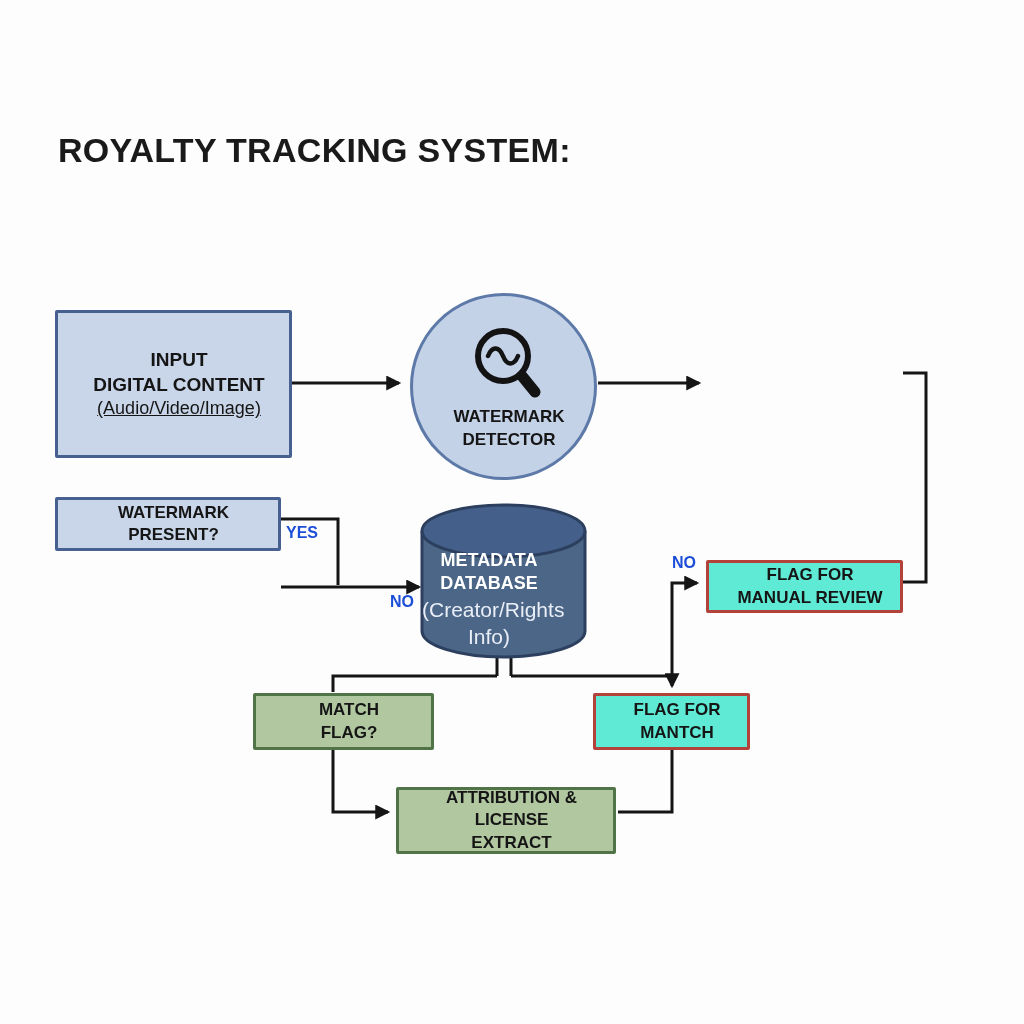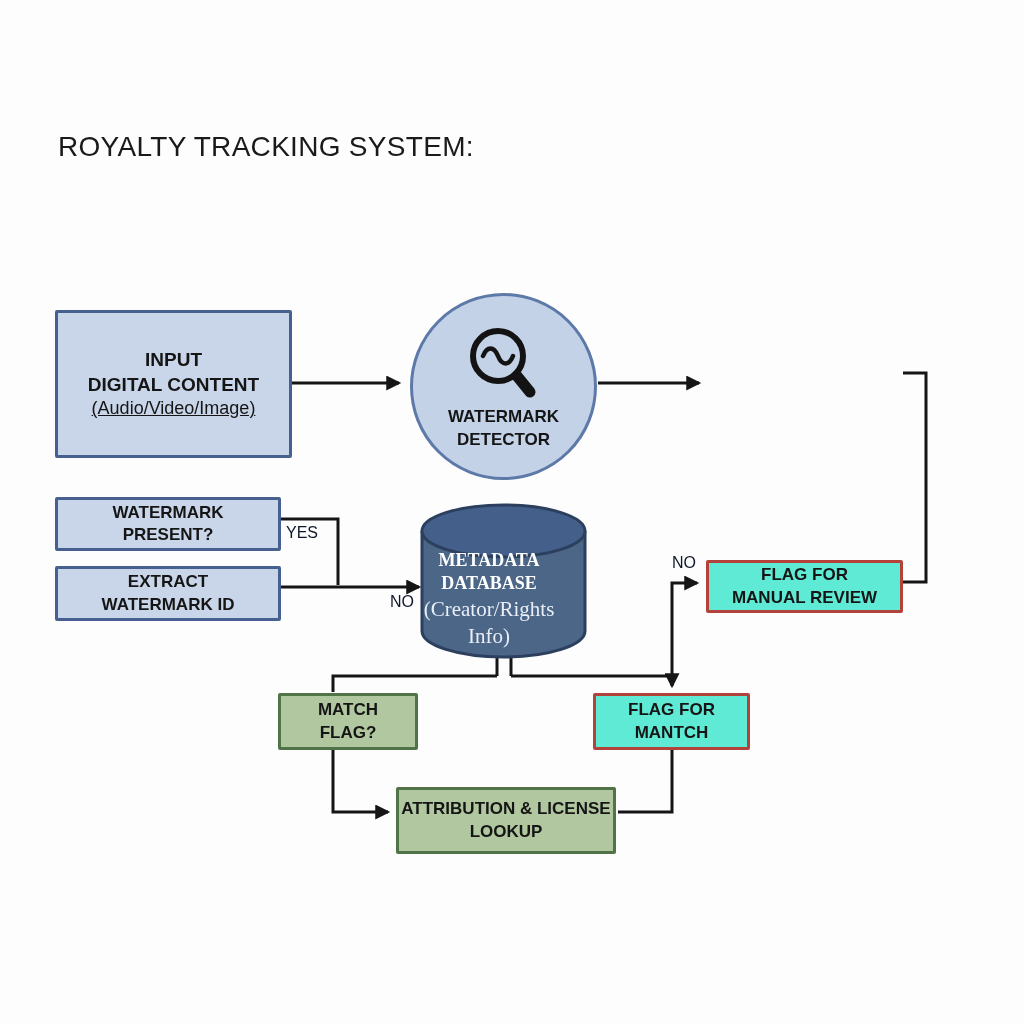--- a/index.html
+++ b/index.html
@@ -4,53 +4,53 @@
 <style>
   html, body { margin: 0; padding: 0; }
   body { font-family: "Liberation Sans", sans-serif; background: #ffffff; }
   .canvas {
     position: relative; width: 1024px; height: 1024px;
     background: #fdfdfd; overflow: hidden;
   }
   .connectors { position: absolute; left: 0; top: 0; width: 1024px; height: 1024px; z-index: 1; }
   .title {
     position: absolute; left: 58px; top: 130px; z-index: 3;
-    font-size: 28px; font-weight: normal; color: #1a1a1a;
+    font-size: 34px; font-weight: bold; color: #1a1a1a;
     line-height: 1.2; letter-spacing: 0.3px;
   }
   .node {
     position: absolute; z-index: 2; box-sizing: border-box;
     display: flex; flex-direction: column; align-items: center; justify-content: center;
     text-align: center; font-weight: bold; font-size: 17px; color: #151515;
-    line-height: 1.32; border: 3px solid; border-radius: 2px;
+    line-height: 1.32; border: 3px solid; border-radius: 2px; padding-left: 11px;
   }
   .node .sub { font-weight: normal; text-decoration: underline; }
   .blue  { background: #c9d6e9; border-color: #46618f; }
   .green { background: #b0c7a0; border-color: #507347; }
   .red   { background: #5eead4; border-color: #b2423a; }
   .circle-node {
     left: 410px; top: 293px; width: 187px; height: 187px; border-radius: 50%;
     background: #c4d2e8; border-color: #5c79a8; padding-top: 4px;
   }
   .input-node { left: 55px; top: 310px; width: 237px; height: 148px; font-size: 19px; }
   .input-node .sub { font-size: 18px; }
   .nwf-node   { left: 706px; top: 350px; width: 197px; height: 53px; }
   .present-node { left: 55px; top: 497px; width: 226px; height: 54px; }
   .extract-node { left: 55px; top: 566px; width: 226px; height: 55px; }
   .review-node { left: 706px; top: 560px; width: 197px; height: 53px; }
-  .match-node  { left: 253px; top: 693px; width: 140px; height: 57px; margin-left: 25px; }
+  .match-node  { left: 253px; top: 693px; width: 181px; height: 57px; }
   .mantch-node { left: 593px; top: 693px; width: 157px; height: 57px; }
   .attr-node   { left: 396px; top: 787px; width: 220px; height: 67px; }
   .db-text {
     position: absolute; left: 422px; top: 549px; width: 134px; z-index: 2;
-    text-align: center; color: #ffffff; font-weight: bold; font-size: 18px; line-height: 1.3; font-family: Liberation Serif, serif;
+    text-align: center; color: #ffffff; font-weight: bold; font-size: 18px; line-height: 1.3;
   }
   .db-text .sub { font-weight: normal; font-size: 21px; color: #e9eef7; }
   .edge-label {
-    position: absolute; z-index: 3; font-size: 16px; color: #0f172a; font-weight: normal; text-align: right;
+    position: absolute; z-index: 3; font-size: 16px; color: #1d4ed8; font-weight: bold; text-align: right;
   }
   .label-yes { left: 286px; top: 524px; }
   .label-no-db { left: 390px; top: 593px; }
   .label-no-review { left: 672px; top: 554px; }
   .detector-icon { margin-bottom: 2px; }
 </style>
 </head>
 <body>
 
 <div class="canvas">
@@ -101,24 +101,20 @@
     <span>WATERMARK</span>
     <span>DETECTOR</span>
   </div>
 
 
   <div class="node blue present-node">
     <span>WATERMARK</span>
     <span>PRESENT?</span>
   </div>
 
-  <div class="node blue extract-node">
-    <span>EXTRACT</span>
-    <span>WATERMARK ID</span>
-  </div>
 
   <div class="db-text">
     <div>METADATA</div>
     <div>DATABASE</div>
     <div class="sub">(Creator/Rights Info)</div>
   </div>
 
   <div class="node red review-node">
     <span>FLAG FOR</span>
     <span>MANUAL REVIEW</span>
@@ -129,20 +125,20 @@
     <span>FLAG?</span>
   </div>
 
   <div class="node red mantch-node">
     <span>FLAG FOR</span>
     <span>MANTCH</span>
   </div>
 
   <div class="node green attr-node">
     <span>ATTRIBUTION &amp; LICENSE</span>
-    <span>LOOKUP</span>
+    <span>EXTRACT</span>
   </div>
 
   <div class="edge-label label-yes">YES</div>
   <div class="edge-label label-no-db">NO</div>
   <div class="edge-label label-no-review">NO</div>
 
 </div>
 
 </body></html>

